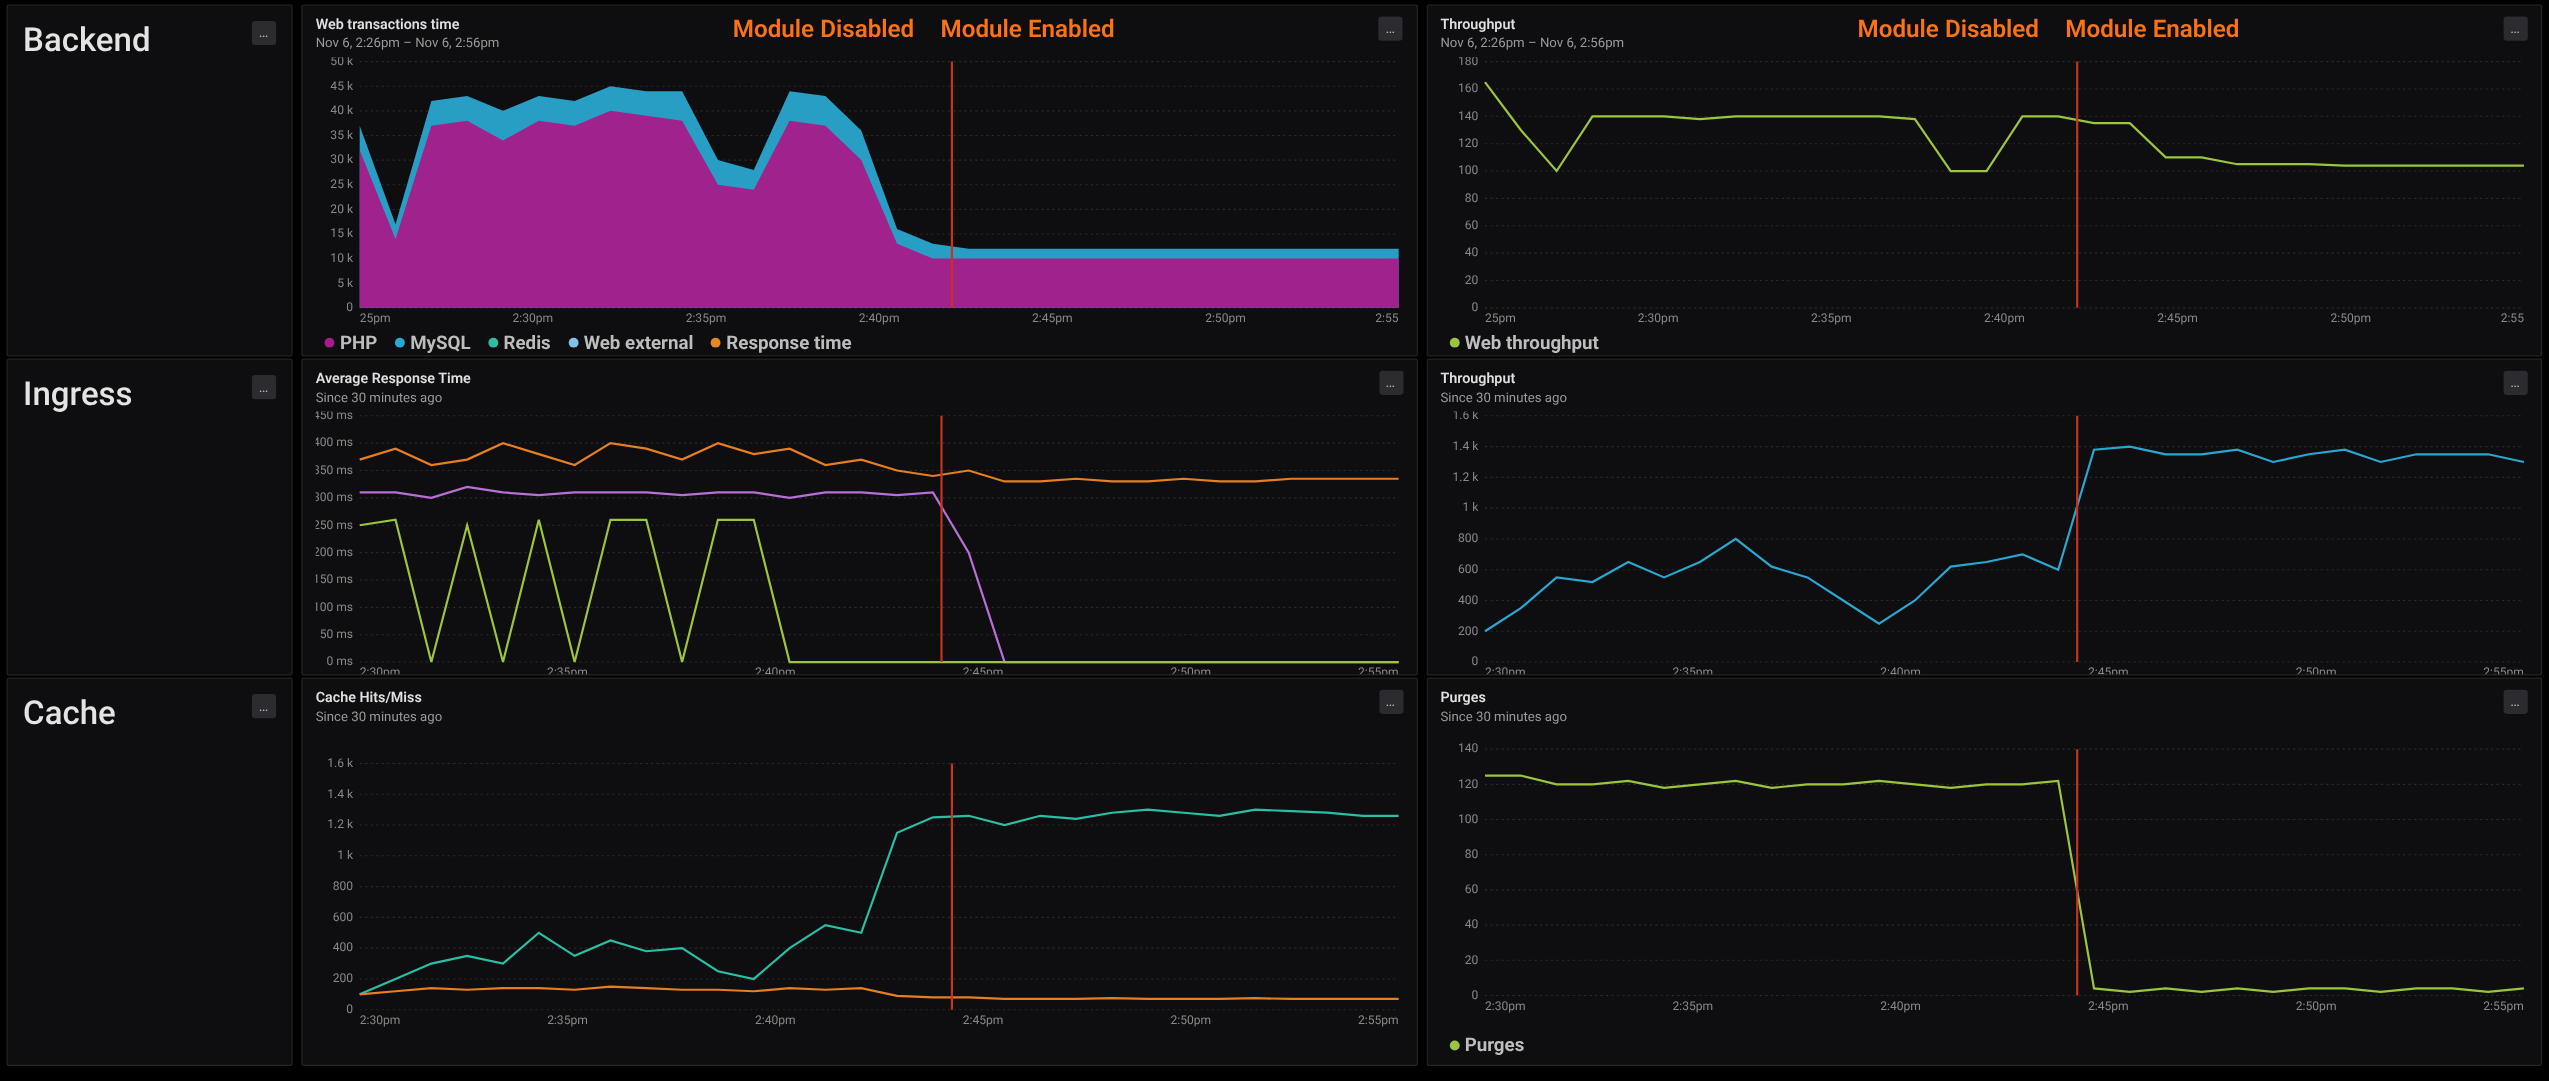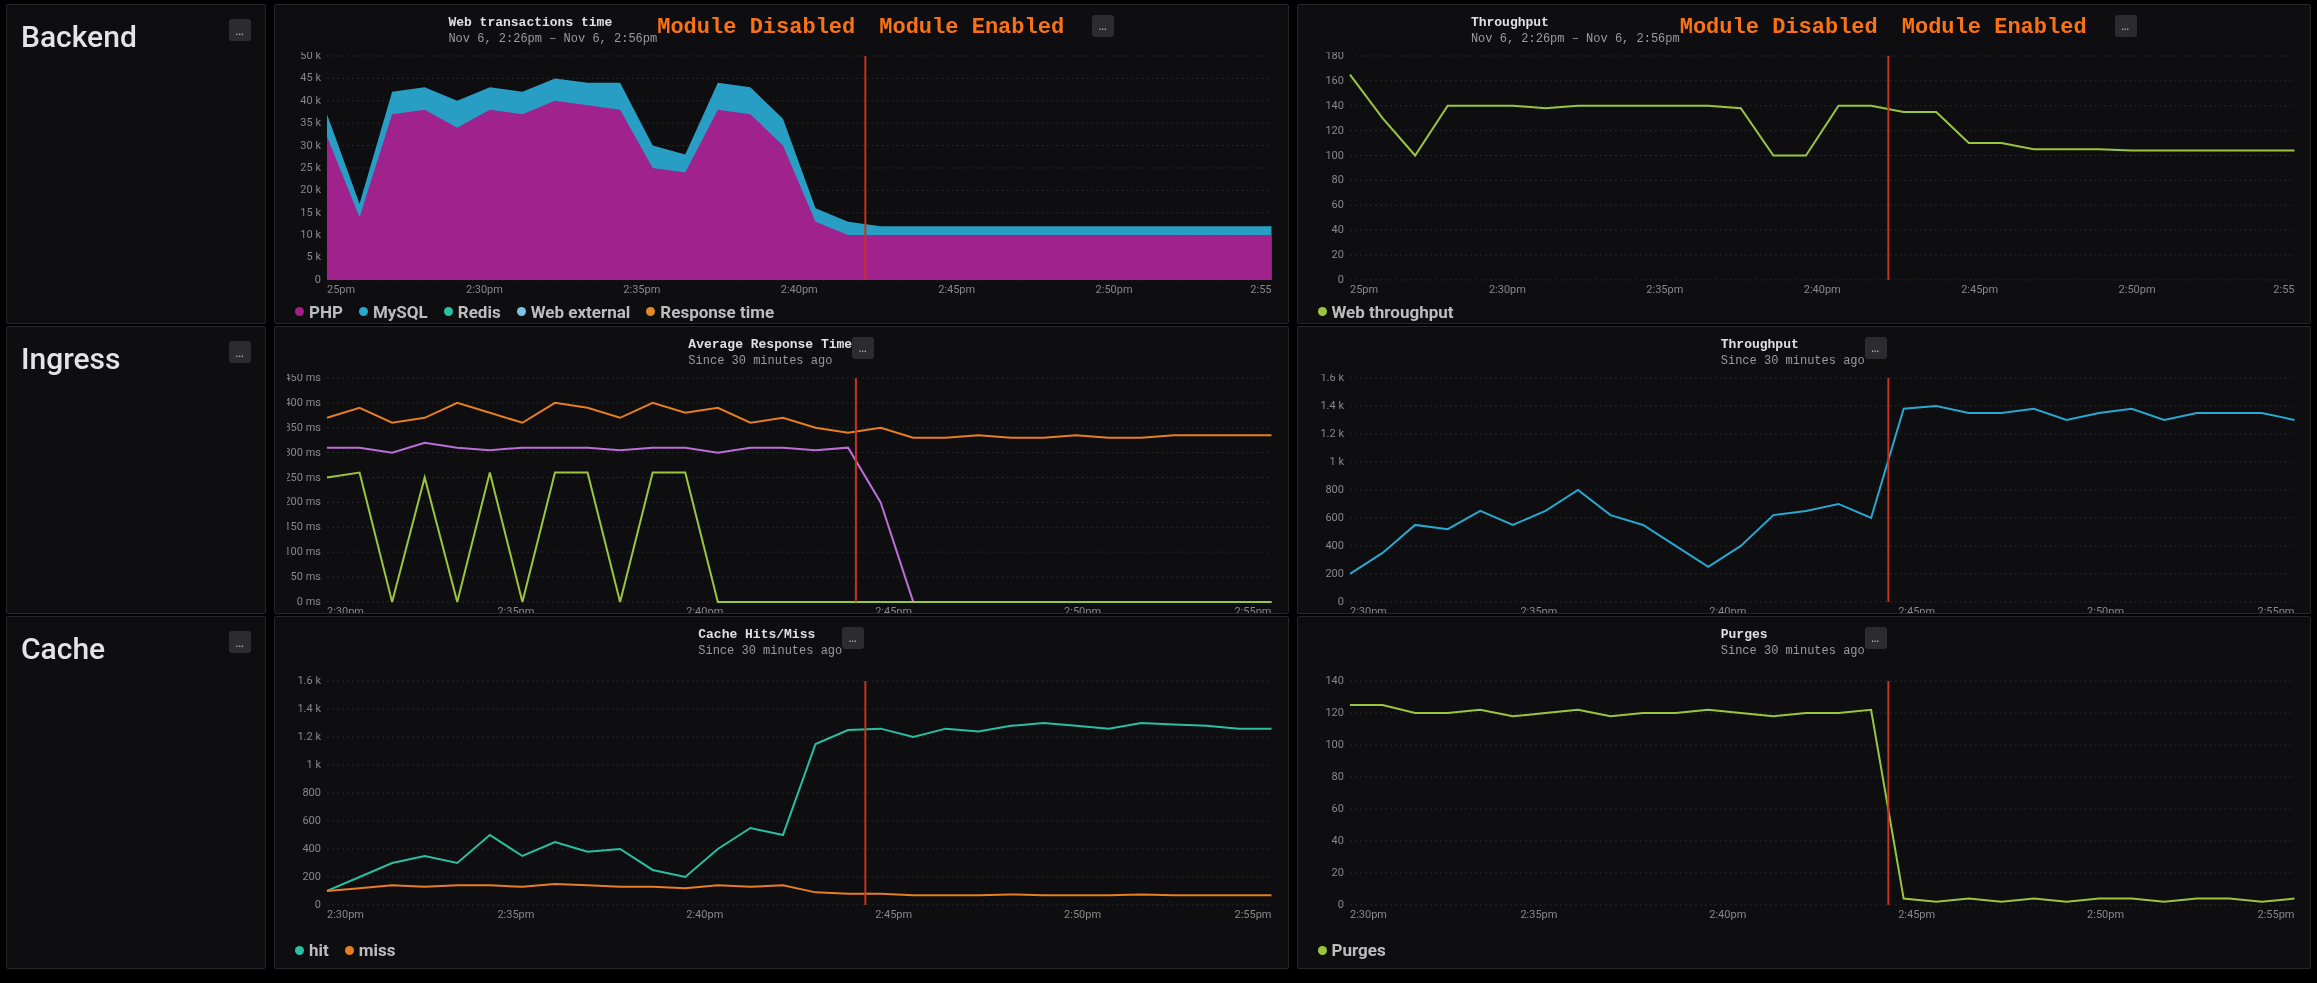--- a/index.html
+++ b/index.html
@@ -16,21 +16,21 @@
   .menu-btn {
     width: 22px; height: 22px; border-radius: 3px;
     background: #2b2b30; display: flex; align-items: center; justify-content: center;
     cursor: pointer; color: #b8b8b8; font-size: 13px; letter-spacing: 1px;
   }
   .panel {
     flex: 1; background: #0e0e10; border: 1px solid #262626; border-radius: 2px;
     display: flex; flex-direction: column; padding: 10px 12px 8px 12px; position: relative;
     overflow: hidden;
   }
-  .panel-head { display: flex; justify-content: center; align-items: flex-start; font-family: Liberation Mono, monospace; }
+  .panel-head { display: flex; justify-content: space-between; align-items: flex-start; }
   .panel-titles { display: flex; flex-direction: column; gap: 2px; }
   .panel-title { font-size: 13px; font-weight: 600; color: #e0e0e0; }
   .panel-subtitle { font-size: 12px; color: #9a9a9a; }
   .state-labels { display: flex; gap: 24px; margin-right: 28px; }
   .state-label { font-size: 22px; font-weight: 600; color: #f97316; }
   .chart-zone { position: relative; flex: 1; margin-top: 6px; }
   .chart-svg { width: 100%; height: 100%; display: block; }
   .grid-line { stroke: #2a2a2a; stroke-dasharray: 2 3; stroke-width: 1; }
   .axis-text { font-size: 11px; fill: #888; }
   .divider { stroke: #c8321e; stroke-width: 2; }
@@ -324,30 +324,20 @@
             <path d="M40 214 L72.58620689655172 211.2 L105.17241379310344 208.4 L137.75862068965517 209.8 L170.3448275862069 208.4 L202.93103448275863 208.4 L235.51724137931035 209.8 L268.1034482758621 207 L300.6896551724138 208.4 L333.2758620689655 209.8 L365.86206896551727 209.8 L398.44827586206895 211.2 L431.0344827586207 208.4 L463.62068965517244 209.8 L496.2068965517242 208.4 L528.7931034482758 215.4 L561.3793103448276 216.8 L593.9655172413793 216.8 L626.551724137931 218.2 L659.1379310344828 218.2 L691.7241379310345 218.2 L724.3103448275862 217.5 L756.8965517241379 218.2 L789.4827586206897 218.2 L822.0689655172414 218.2 L854.655172413793 217.5 L887.2413793103449 218.2 L919.8275862068965 218.2 L952.4137931034484 218.2 L985 218.2 " fill="none" stroke="#e67e22" stroke-width="2"></path>
             <line x1="578.65" x2="578.65" y1="4" y2="228" class="divider"></line>
             <text x="40" y="241" text-anchor="start" class="axis-text">2:30pm</text>
             <text x="229" y="241" text-anchor="middle" class="axis-text">2:35pm</text>
             <text x="418" y="241" text-anchor="middle" class="axis-text">2:40pm</text>
             <text x="607" y="241" text-anchor="middle" class="axis-text">2:45pm</text>
             <text x="796" y="241" text-anchor="middle" class="axis-text">2:50pm</text>
             <text x="985" y="241" text-anchor="end" class="axis-text">2:55pm</text>
           </svg>
         </div>
-      <div class="legend">
-          <div class="legend-item">
-            <span class="dot c-hit"></span>
-            <span>hit</span>
-          </div>
-          <div class="legend-item">
-            <span class="dot c-miss"></span>
-            <span>miss</span>
-          </div>
-        </div>
     </div>
 
     <div class="panel">
       <div class="panel-head">
         <div class="panel-titles">
           <div class="panel-title">Purges</div>
           <div class="panel-subtitle">Since 30 minutes ago</div>
         </div>
         <div class="menu-btn">…</div>
       </div>

